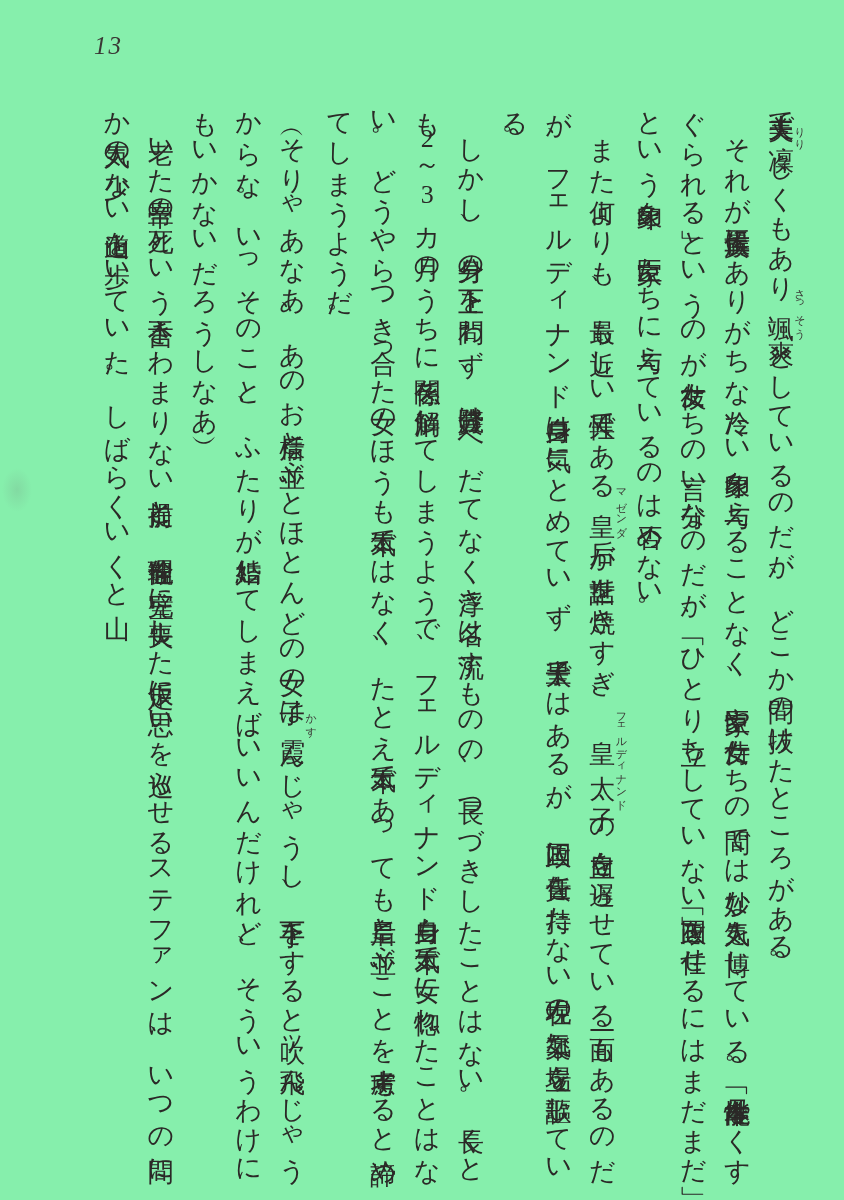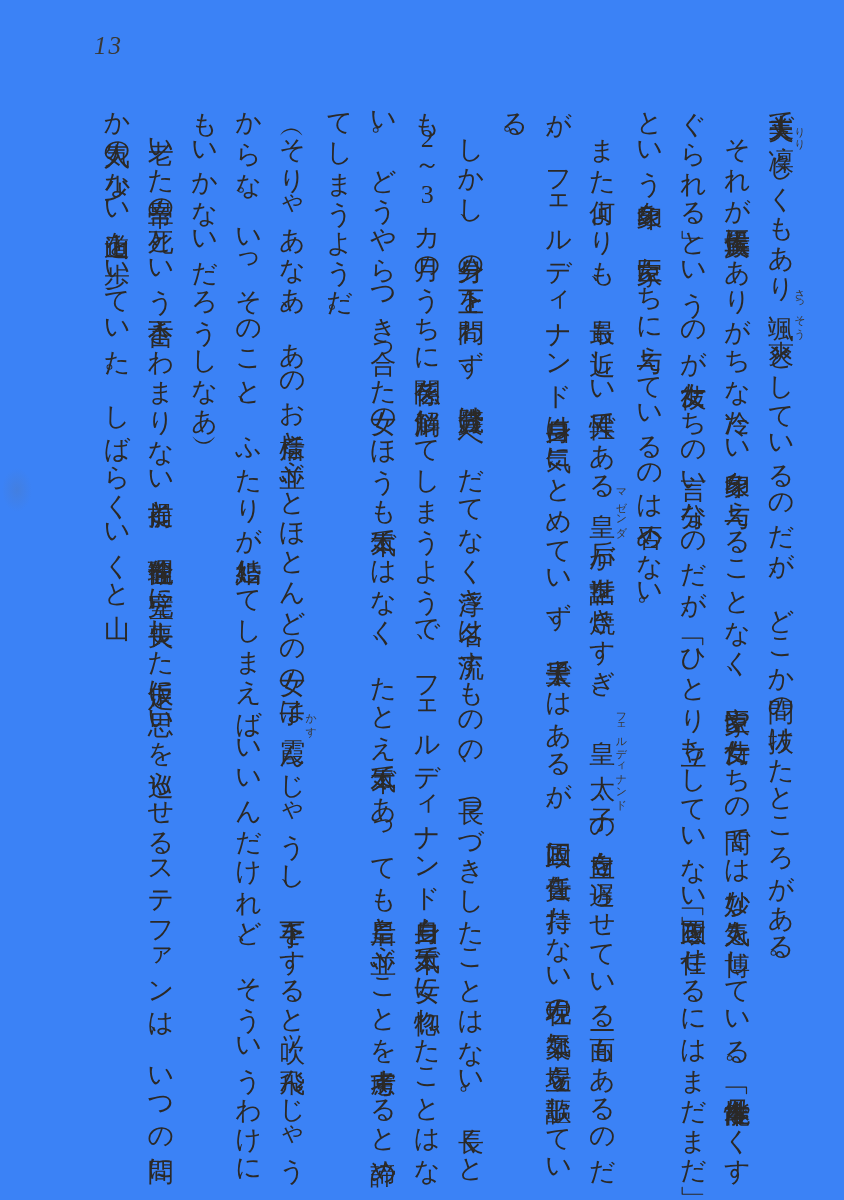--- a/index.html
+++ b/index.html
@@ -62,21 +62,21 @@
     top: 468px;
     width: 30px;
     height: 44px;
     background: radial-gradient(closest-side, rgba(110,110,110,0.16), rgba(255,255,255,0));
     pointer-events: none;
   }
 </style>
 </head>
 <body>
 
-<div class="page" style="background: #3b82f6;">
+<div class="page" style="background: #86efac;">
   <div class="page-number">13</div>
 
   <div class="scan-artifact"></div>
 
   <div class="text-block" style="color: rgb(43, 41, 39);">
       <p class="para"><span>美丈夫で</span><ruby>凜々<rt>りり</rt></ruby><span>しくもあり</span><ruby>颯爽<rt>さっそう</rt></ruby><span>としているのだが、どこか間の抜けたところがある。</span></p>
       <p class="para indent"><span>それが王侯貴族にありがちな冷たい印象を与えることなく、家臣や侍女たちの間では妙な人気を博している。「母性本能をくすぐられる」というのが彼女たちの言い分なのだが、「ひとり立ちしていない」「国政を任せるにはまだまだ」という印象を、家臣たちに与えているのは否めない。</span></p>
       <p class="para indent"><span>また何よりも、最も近しい異性である</span><ruby>皇后<rt>マゼンダ</rt></ruby><span>が世話を焼きすぎ、</span><ruby>皇太子<rt>フェルディナンド</rt></ruby><span>の自立を遅らせている一面もあるのだが、フェルディナンド自身は気にとめていず、皇太子ではあるが、国政に責任を持たない現在の気楽な立場を謳歌している。</span></p>
       <p class="para indent"><span>しかし、身分の上下を問わず、貴賤分けへだてなく浮き名は流すものの、長つづきしたことはない。長くとも</span><span class="upright">2～3</span><span>カ月のうちに関係を解消してしまうようで、フェルディナンド自身も本気で女に惚れたことはない。どうやらつき合った女のほうも本気ではなく、たとえ本気であっても皇后と並ぶことを考慮すると諦めてしまうようだ。</span></p>
       <p class="para indent"><span>（そりゃあなあ、あのお后様と並ぶとほとんどの女の子は</span><ruby>霞<rt>かす</rt></ruby><span>んじゃうし、下手をすると吹ッ飛んじゃうからな。いっそのこと、ふたりが結婚してしまえばいいんだけれど、そういうわけにもいかないだろうしなあ）</span></p>

